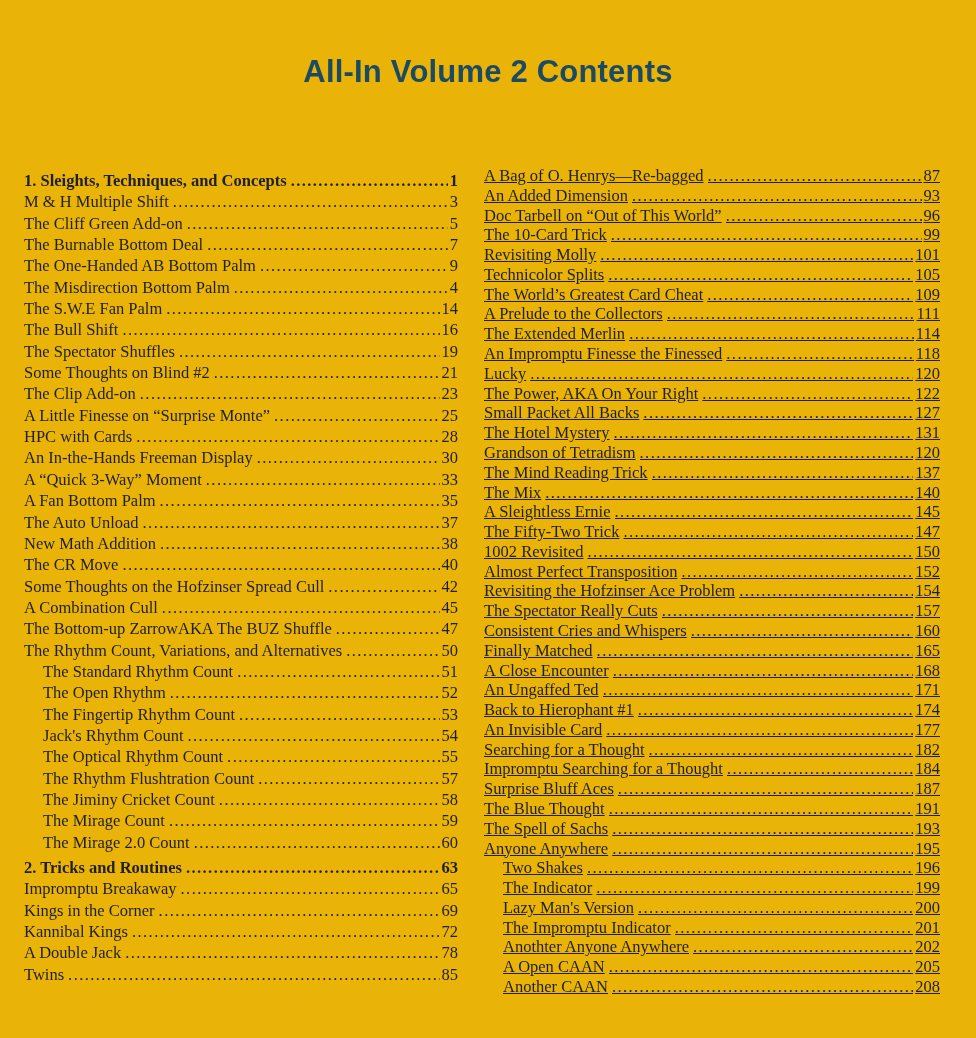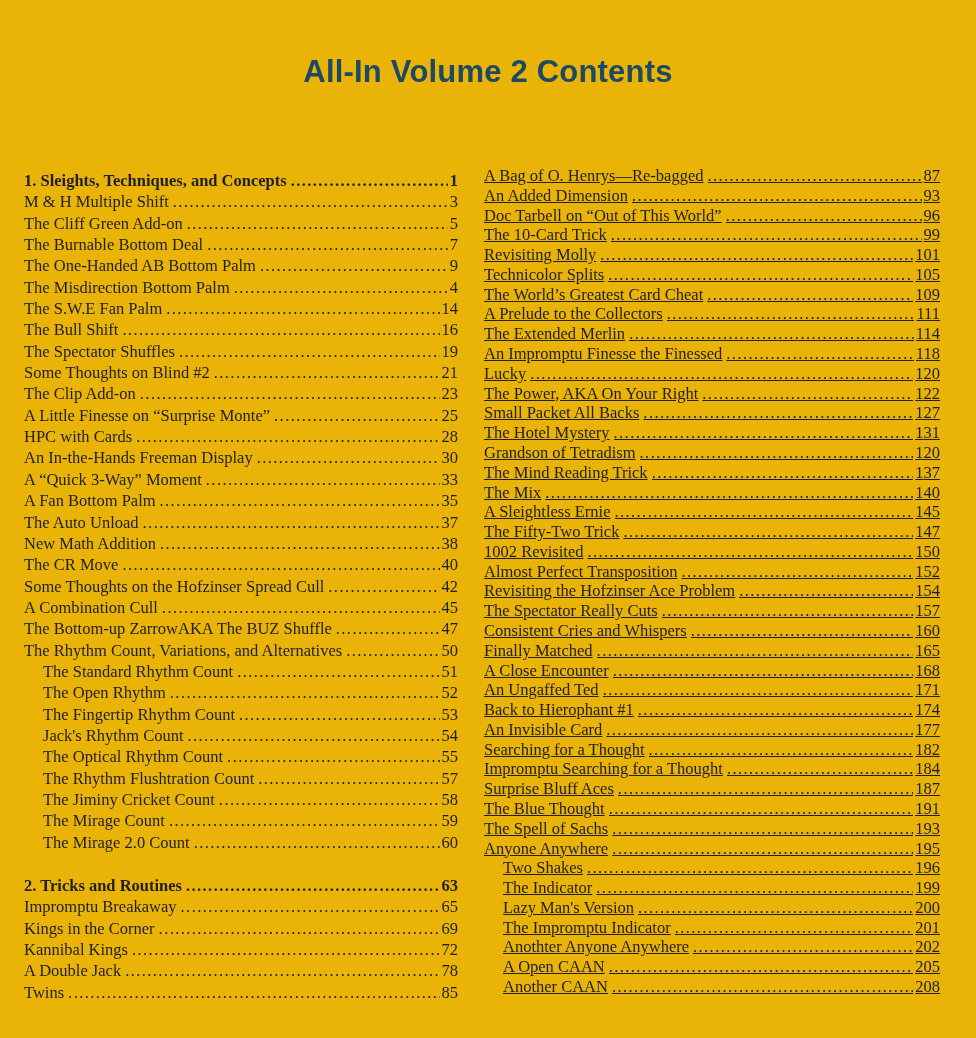--- a/index.html
+++ b/index.html
@@ -50,21 +50,21 @@
     white-space: nowrap;
     margin: 0 2px 0 4px;
   }
   .toc-entry .dots::after {
     content: "....................................................................................................................................................";
     letter-spacing: 1.4px;
   }
   .toc-entry .page-num { white-space: nowrap; }
   .toc-entry.bold { font-weight: bold; }
   .toc-entry.indent { padding-left: 19px; justify-content: center; }
-  .toc-entry.gap-before { margin-top: 22px; }
+  .toc-entry.gap-before { margin-top: 4px; }
 </style>
 </head>
 <body>
 
 <main class="page" style="background: #eab308; color: rgb(31, 31, 31);">
   <h1 class="title" style="color: rgb(28, 74, 99);">All-In Volume 2 Contents</h1>
   <div class="columns">
     <div class="col col-left">
   <div class="toc-entry bold">
     <span class="label">1. Sleights, Techniques, and Concepts</span>

